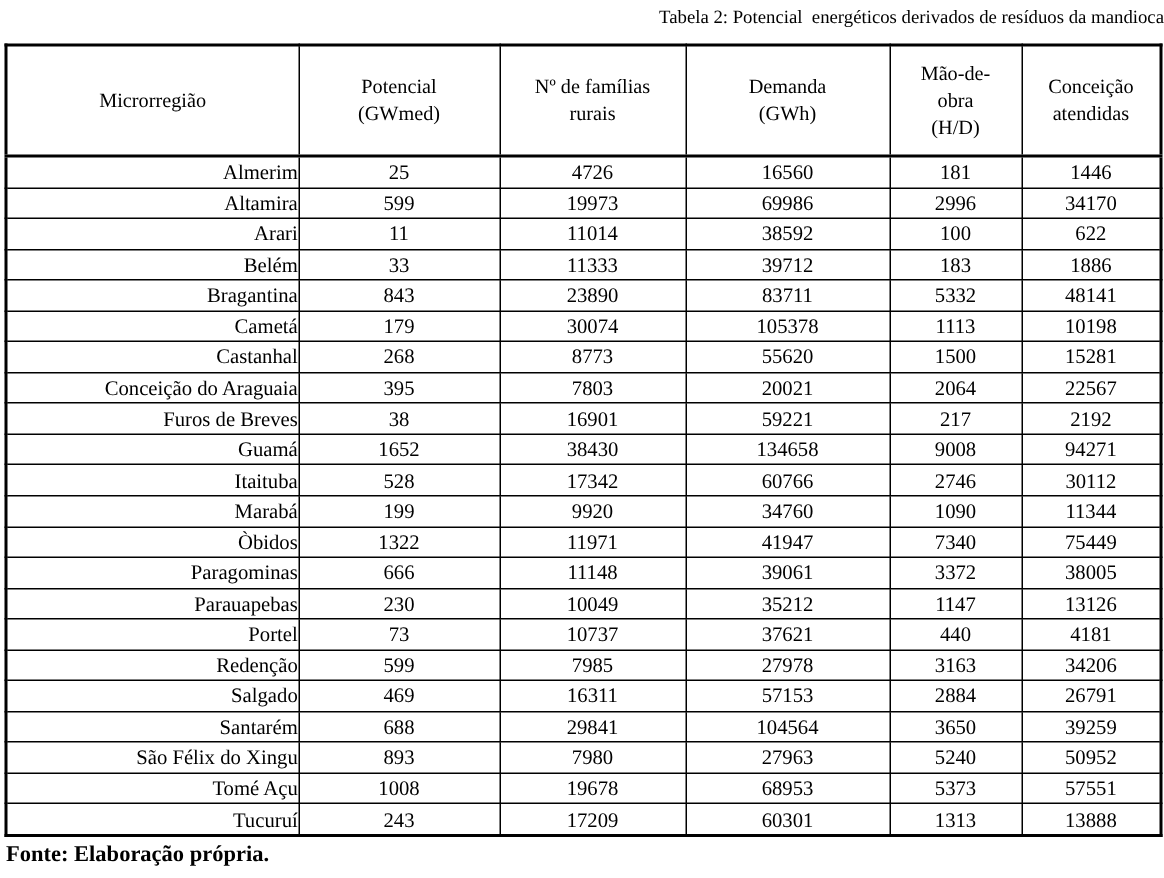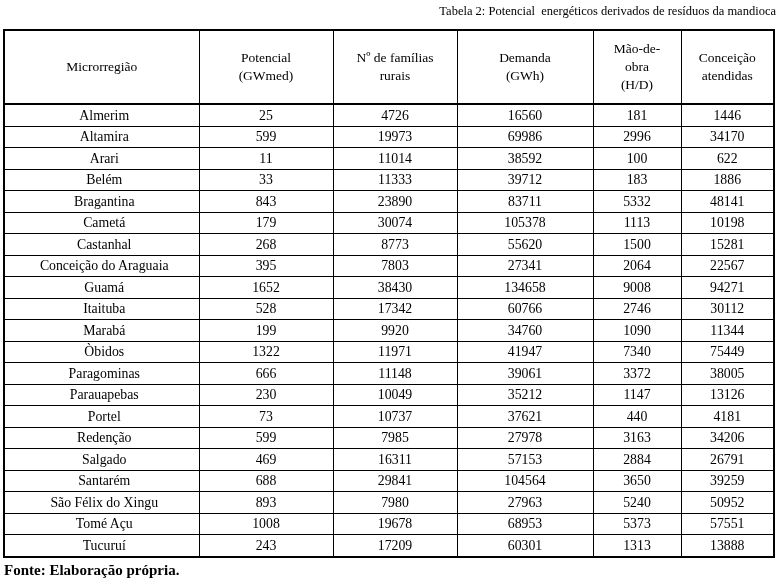--- a/index.html
+++ b/index.html
@@ -47,21 +47,21 @@
     vertical-align: middle;
     white-space: pre-line;
     border-bottom: 2px solid #000000;
   }
   .data-table td {
     font-size: 13.8px;
     line-height: 1.1;
     vertical-align: middle;
   }
   td.col-name {
-    text-align: center;
+    text-align: right;
     padding-left: 5px;
   }
   td.col-num {
     text-align: center;
   }
   .fonte {
     margin: 4px 0 0 4px;
     font-size: 15px;
     font-weight: bold;
   }
@@ -150,23 +150,31 @@
         <td class="col-num">268</td>
         <td class="col-num">8773</td>
         <td class="col-num">55620</td>
         <td class="col-num">1500</td>
         <td class="col-num">15281</td>
       </tr>
       <tr>
         <td class="col-name">Conceição do Araguaia</td>
         <td class="col-num">395</td>
         <td class="col-num">7803</td>
-        <td class="col-num">27341</td>
+        <td class="col-num">20021</td>
         <td class="col-num">2064</td>
         <td class="col-num">22567</td>
+      </tr>
+      <tr>
+        <td class="col-name">Furos de Breves</td>
+        <td class="col-num">38</td>
+        <td class="col-num">16901</td>
+        <td class="col-num">59221</td>
+        <td class="col-num">217</td>
+        <td class="col-num">2192</td>
       </tr>
       <tr>
         <td class="col-name">Guamá</td>
         <td class="col-num">1652</td>
         <td class="col-num">38430</td>
         <td class="col-num">134658</td>
         <td class="col-num">9008</td>
         <td class="col-num">94271</td>
       </tr>
       <tr>

